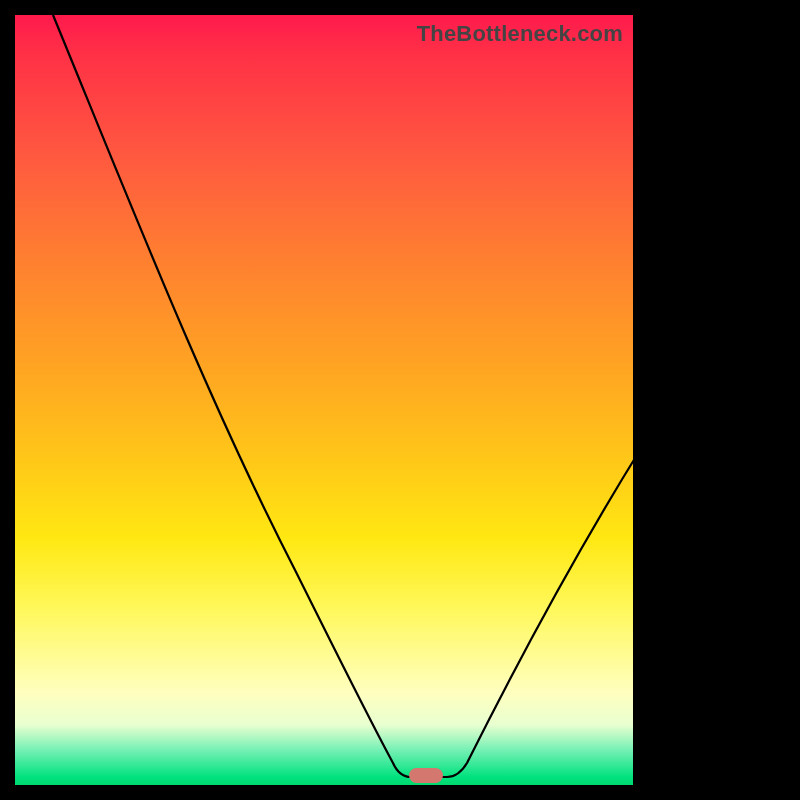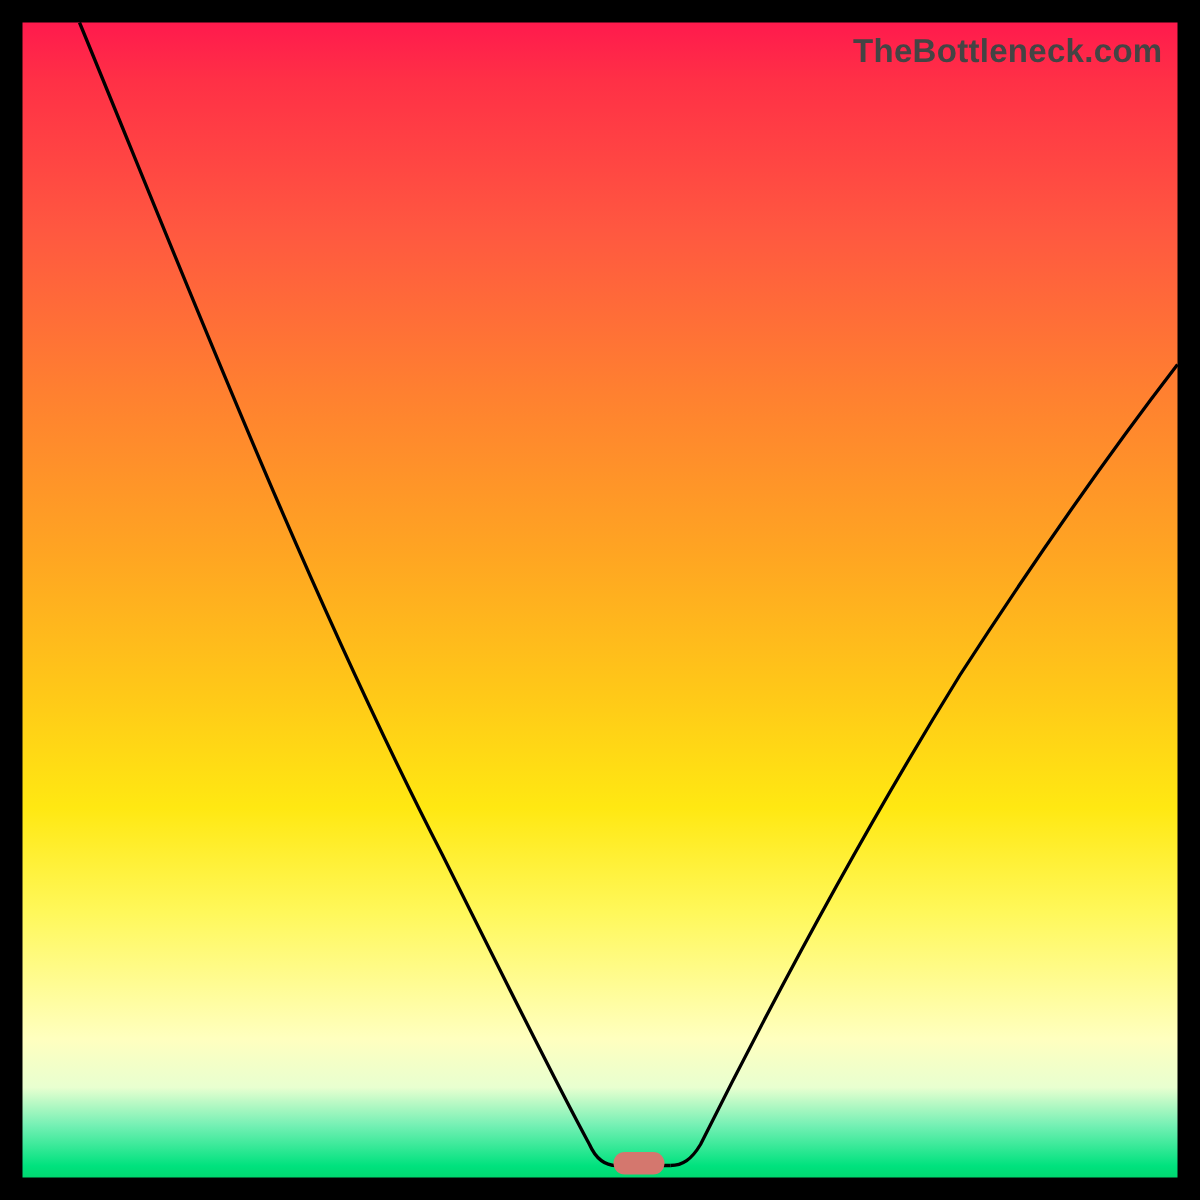--- a/index.html
+++ b/index.html
@@ -8,21 +8,21 @@
     width: 800px;
     height: 800px;
     background: #000;
     overflow: hidden;
     font-family: Arial, Helvetica, sans-serif;
   }
   .frame {
     position: absolute;
     left: 15px;
     top: 15px;
-    width: 770px;
+    width: 618px;
     height: 770px;
     background: linear-gradient(to bottom,
       #ff1a4d 0%,
       #ff3046 5%,
       #ff5840 18%,
       #ff8030 32%,
       #ffa522 46%,
       #ffc818 58%,
       #ffe812 68%,
       #fff85a 77%,

